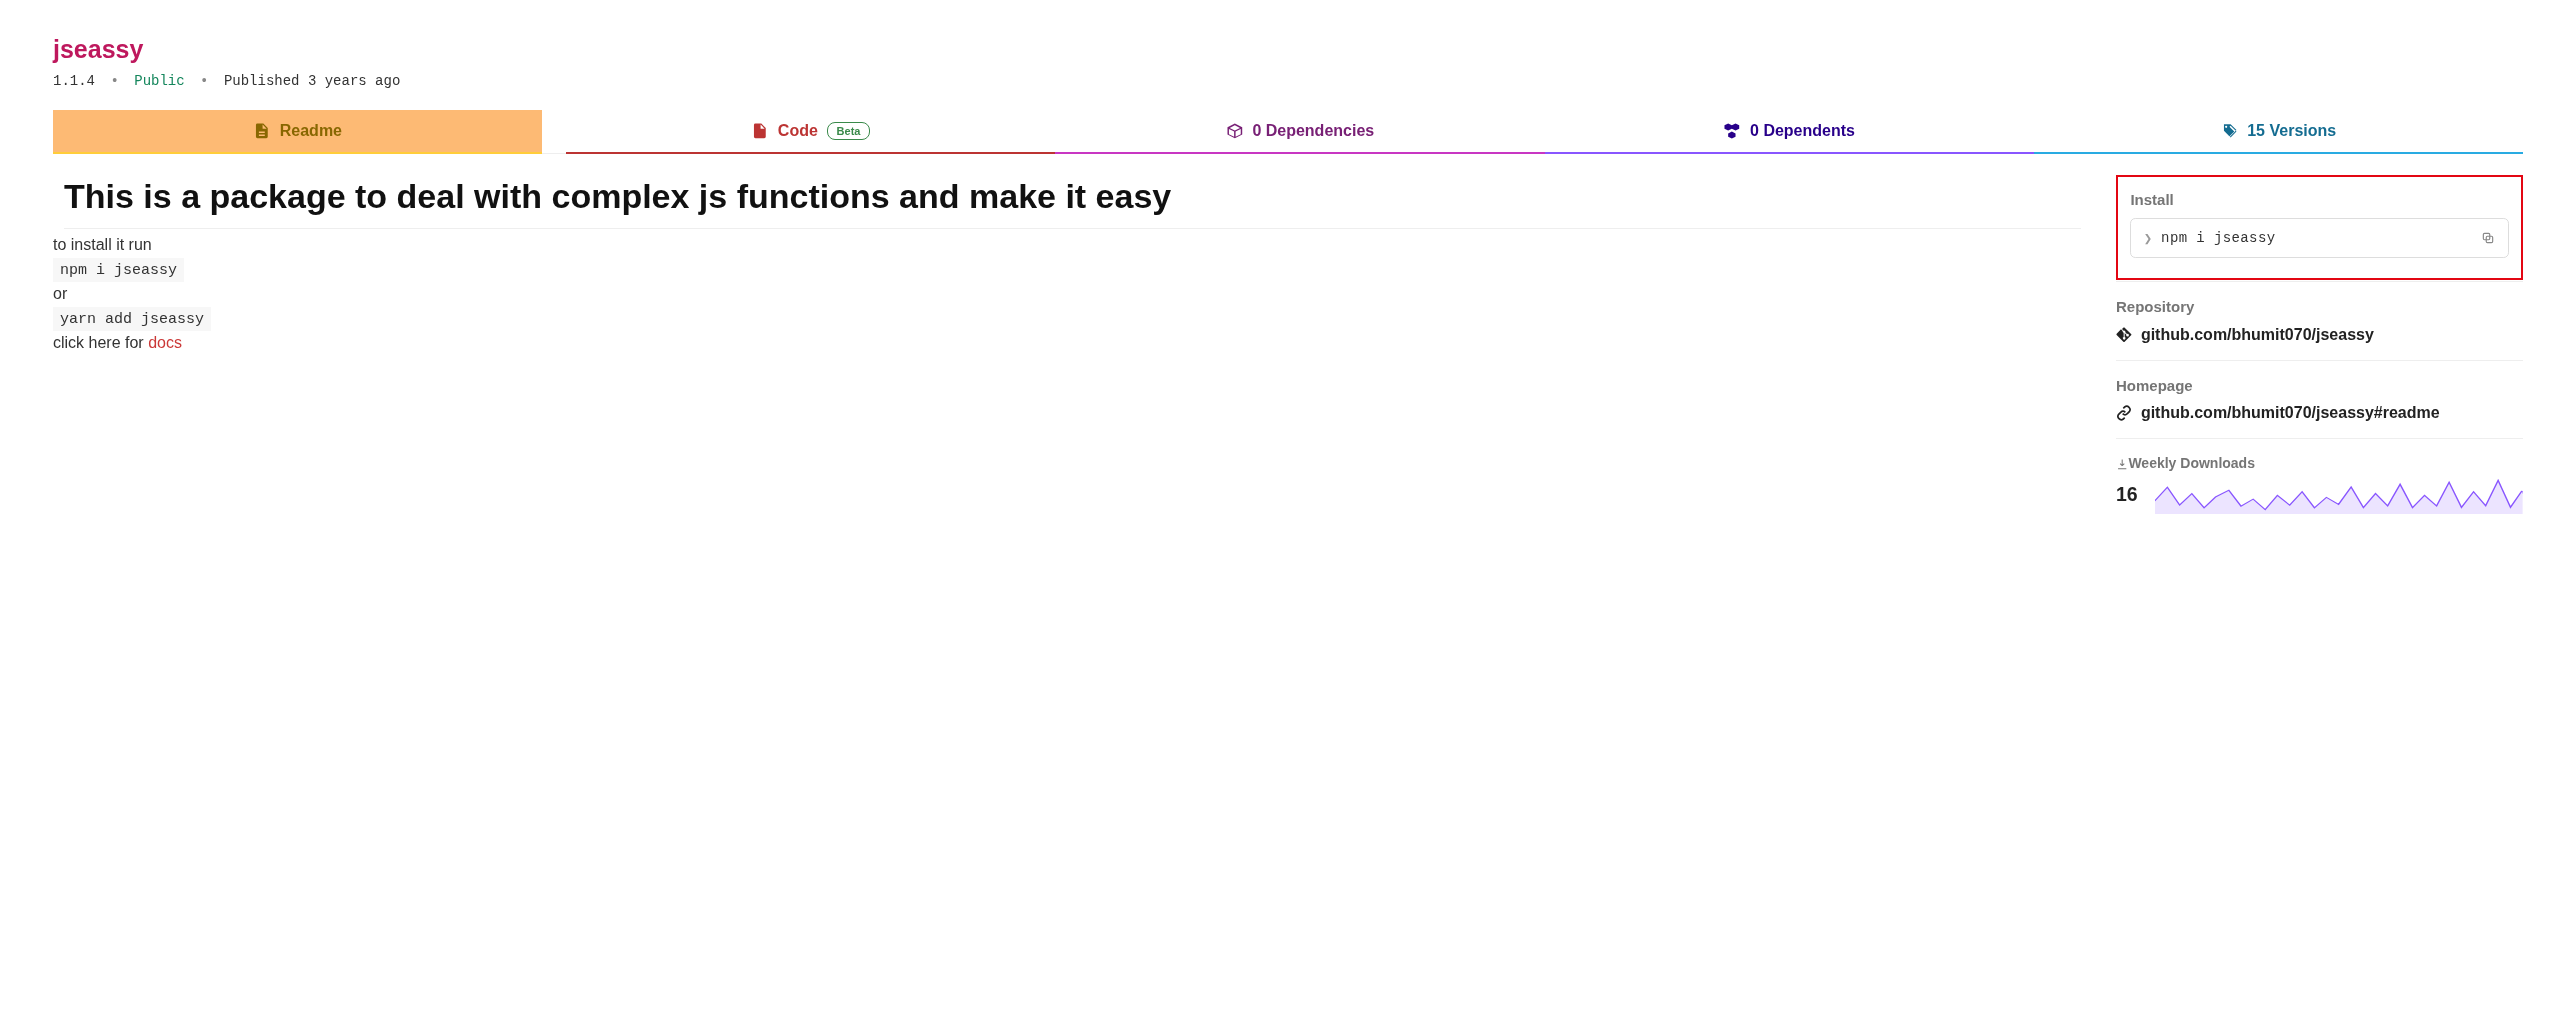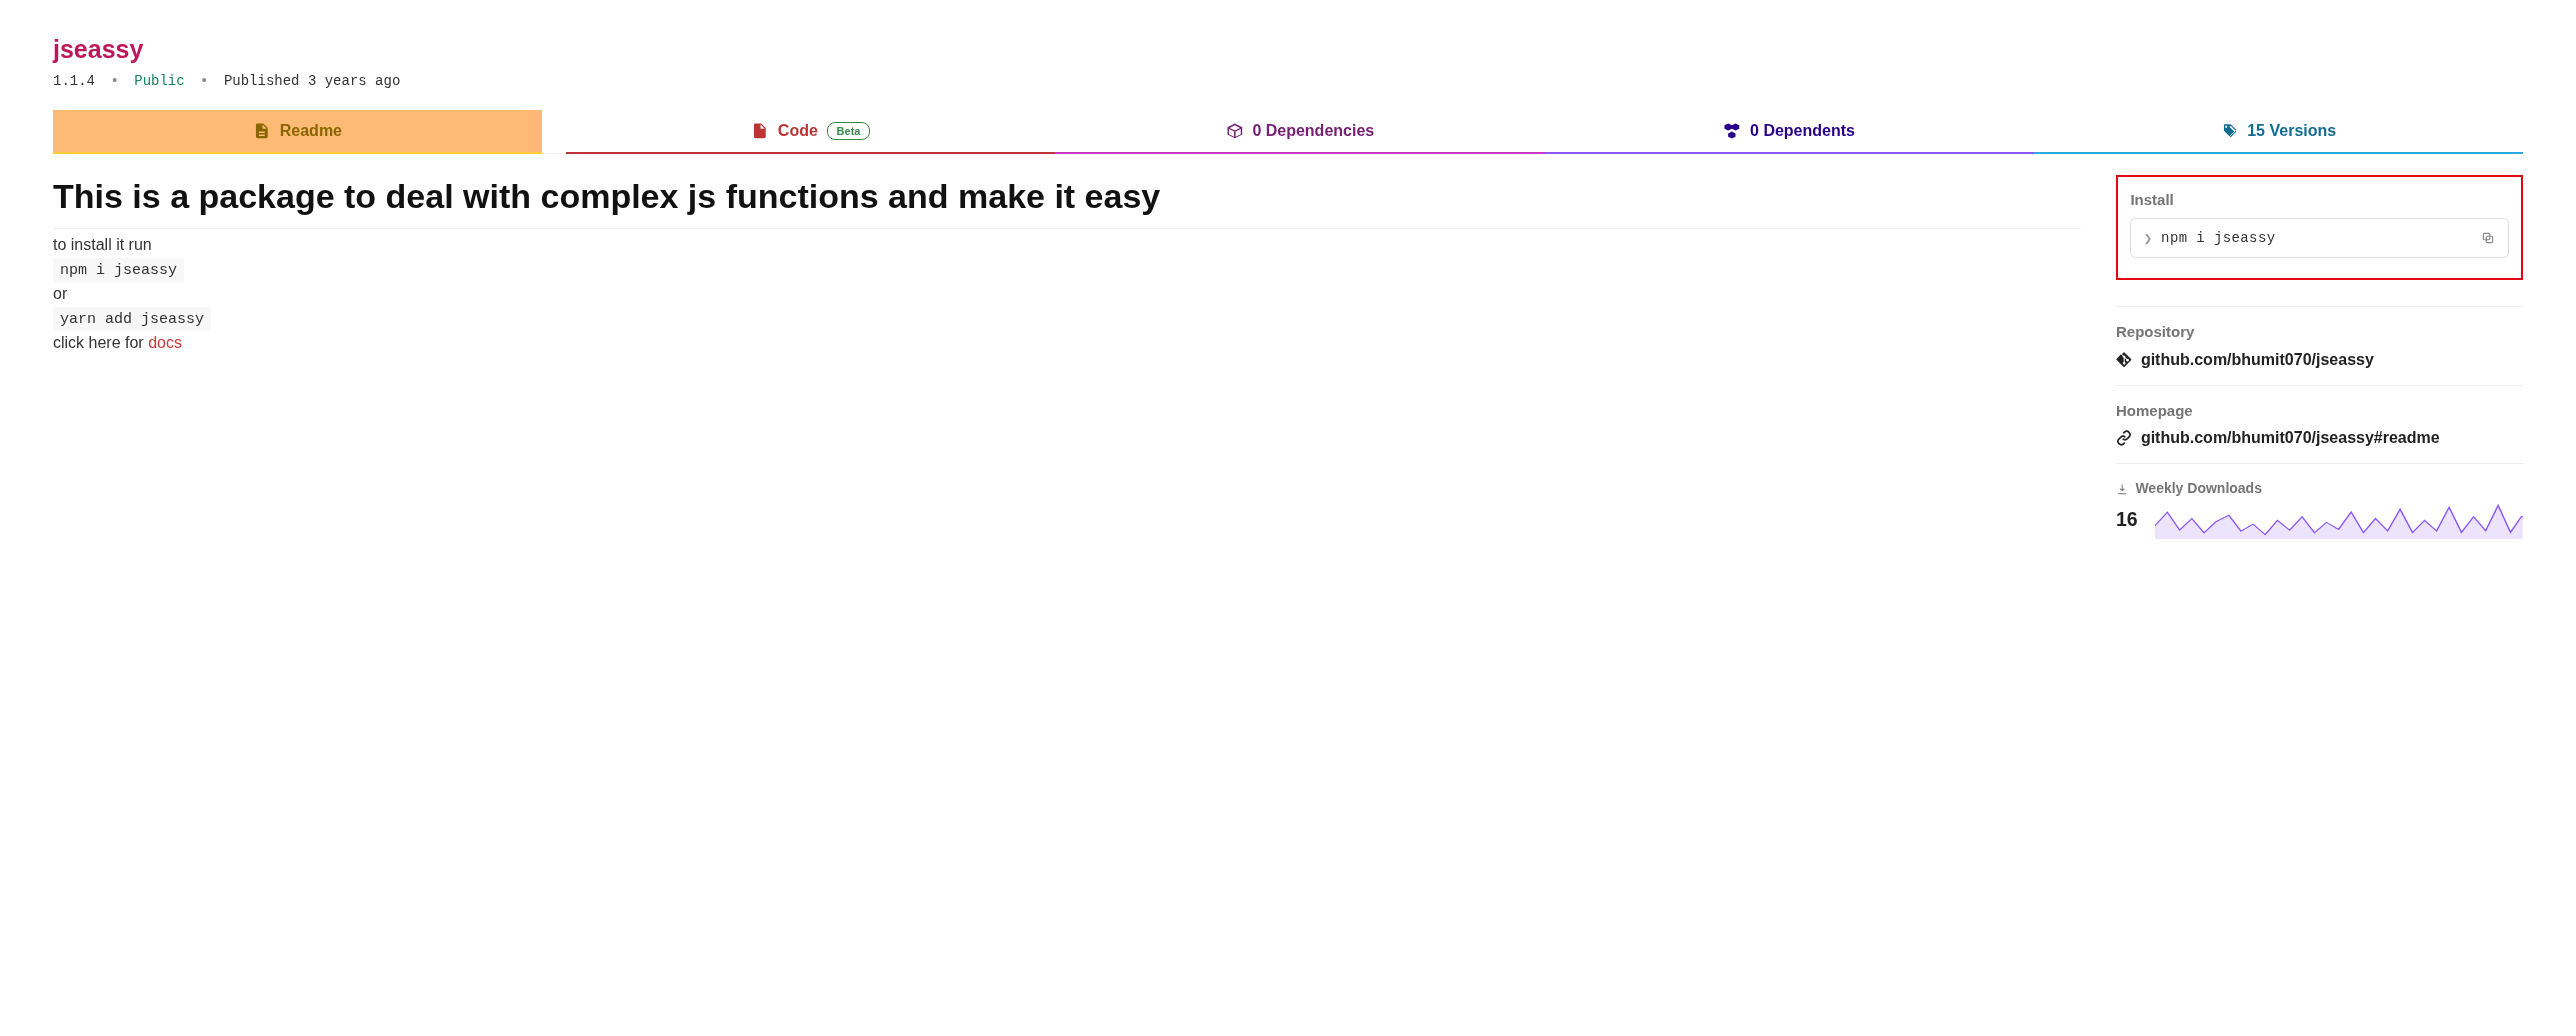--- a/index.html
+++ b/index.html
@@ -79,39 +79,40 @@
   .sidebar { width: 407px; }
 
   .readme-title {
     font-size: 34px;
     font-weight: 800;
     line-height: 1.25;
     color: #111;
     margin-bottom: 7px;
     padding-bottom: 10.6px;
     border-bottom: 0.9px solid #eee;
+    margin-left: 11px;
   }
   .readme-text {
     font-size: 16px;
     margin: 6px 0;
     color: #333;
   }
   .code-inline {
     font-family: "SFMono-Regular", Consolas, "Liberation Mono", Menlo, monospace;
     background: #f7f7f7;
     padding: 3.5px 7px;
     font-size: 15px;
     color: #333;
   }
   .docs-link { color: #cb3837; text-decoration: none; }
 
   .highlight-box {
     border: 2.7px solid #e30613;
     padding: 14px 12.4px 19.5px 12.4px;
-    margin-bottom: 26px;
+    margin-bottom: 1px;
   }
   .side-label {
     font-size: 15px;
     color: #757575;
     font-weight: 600;
     margin-bottom: 10.6px;
   }
   .install-box {
     border: 0.9px solid #ddd;
     border-radius: 5.3px;
@@ -137,21 +138,20 @@
     gap: 8.9px;
     font-size: 16px;
     font-weight: 700;
     color: #222;
   }
   .side-icon { width: 16px; height: 16px; }
 
   .downloads-row {
     display: flex;
     align-items: center;
-    gap: 7px;
     color: #757575;
     font-size: 14px;
     font-weight: 600;
   }
   .downloads-body {
     display: flex;
     align-items: center;
     gap: 17.7px;
     margin-top: 3.5px;
   }

